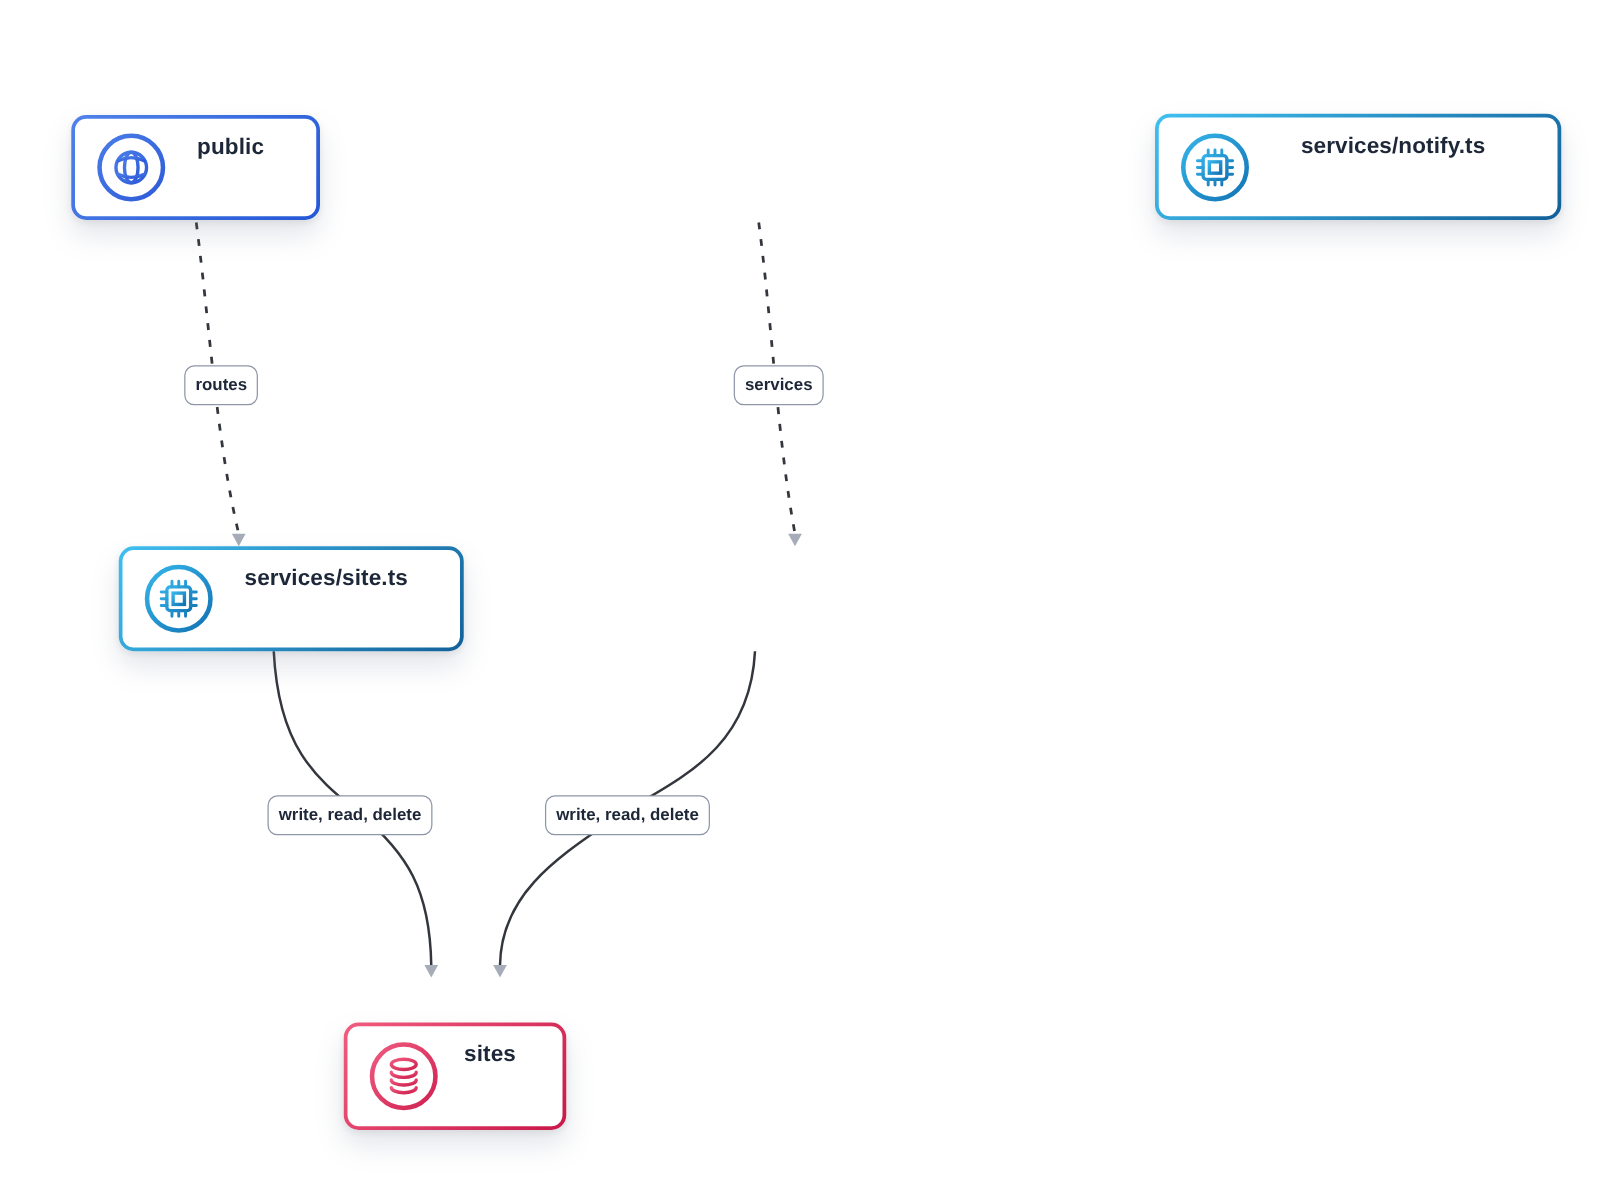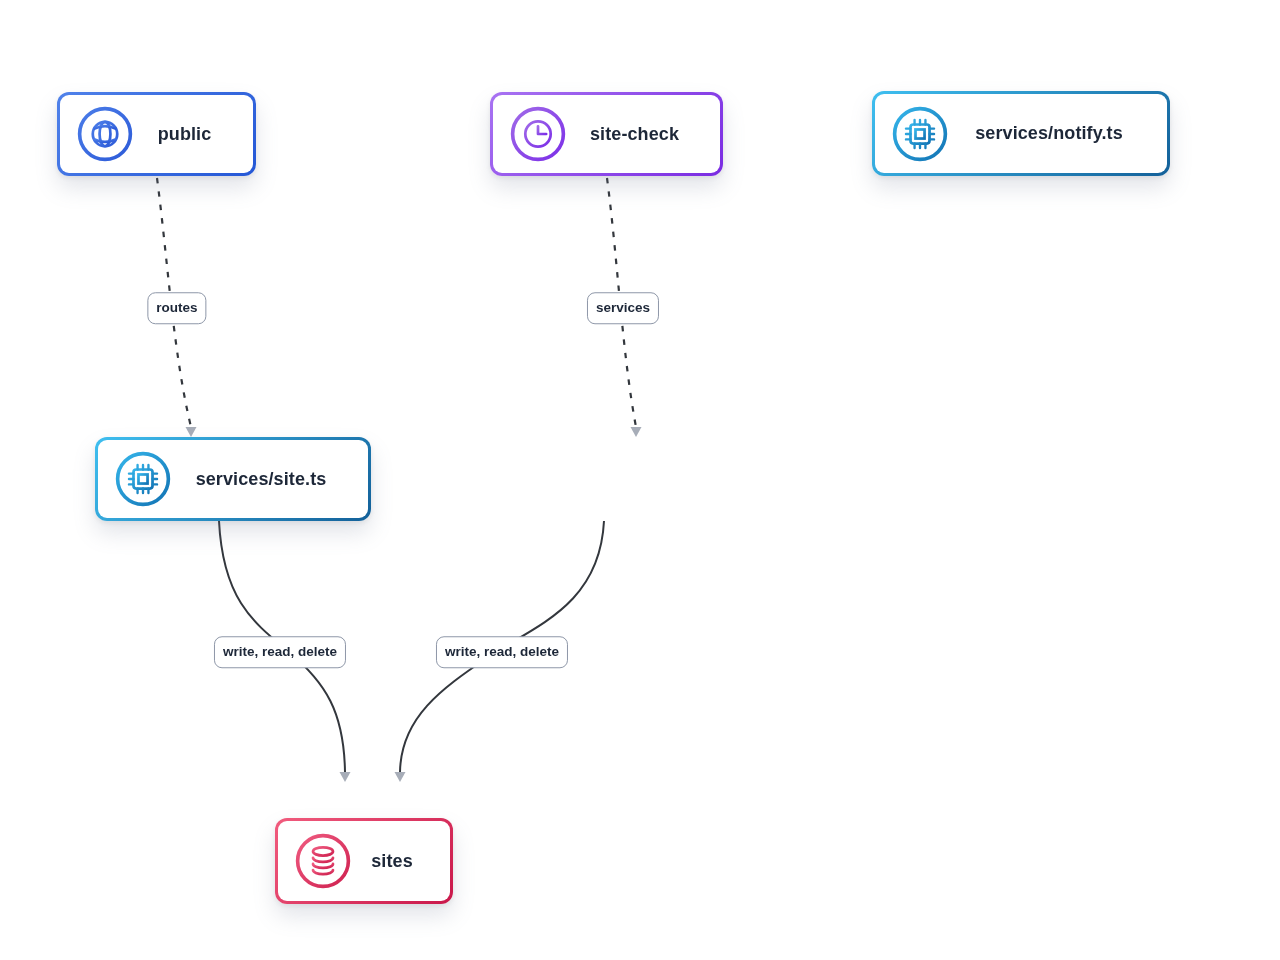--- a/index.html
+++ b/index.html
@@ -9,34 +9,34 @@
   }
   svg.edge-layer{position:absolute;left:0;top:0;z-index:1;}
   
   .node{
     position:absolute;z-index:2;padding:3px;border-radius:12px;
     box-shadow:0 12px 22px rgba(115,125,150,.20), 0 2px 5px rgba(0,0,0,.07);
     box-sizing:border-box;
   }
   .node-inner{
     background:#ffffff;border-radius:9px;width:100%;height:100%;
-    display:flex;align-items:center;box-sizing:border-box;padding:0 16px;
+    display:flex;box-sizing:border-box;padding:12px 16px;
   }
   .node-icon{flex:0 0 auto;display:flex;align-items:center;}
   .node-label{
     flex:1 1 auto;text-align:center;color:#1d2738;font-size:18px;font-weight:700;
     letter-spacing:.1px;padding:0 6px 0 4px;white-space:nowrap;
   }
   .grad-blue  {background:linear-gradient(135deg,#5082ea 0%,#2457d6 100%);}
   .grad-purple{background:linear-gradient(135deg,#a873f2 0%,#7a2be2 100%);}
   .grad-cyan  {background:linear-gradient(135deg,#3fbff0 0%,#136099 100%);}
   .grad-red   {background:linear-gradient(135deg,#f15c7e 0%,#c9174a 100%);}
   #node-public    {left:57px;  top:92px;  width:199px; height:84px;}
   #node-site-check{left:490px; top:92px;  width:233px; height:84px;}
-  #node-notify    {left:872px; top:91px;  width:298px; height:85px;}
+  #node-notify    {left:924px; top:91px;  width:325px; height:85px;}
   #node-site      {left:59px;  top:437px; width:276px; height:84px;margin-left:36px;}
   #node-check     {left:491px; top:437px; width:297px; height:84px;}
   #node-sites     {left:275px; top:782px; width:178px; height:86px;margin-top:36px;}
   
   .edge-label{
     position:absolute;z-index:3;transform:translate(-50%,-50%);
     background:#ffffff;border:1.5px solid #8e97a8;border-radius:8px;
     padding:8px 8px;font-size:13.5px;font-weight:600;color:#1d2738;
     white-space:nowrap;line-height:1;
   }
@@ -81,40 +81,20 @@
             <ellipse cx="32" cy="32" rx="6" ry="13.5" stroke-width="3"></ellipse>
             <path d="M20.5,26 q11.5,-5.5 23,0" stroke-width="3"></path>
             <path d="M20.5,38 q11.5,5.5 23,0" stroke-width="3"></path>
           </g>
         </svg>
       </span>
       <span class="node-label">public</span>
     </div>
   </div>
 
-  <div class="node grad-purple" id="node-site-check">
-    <div class="node-inner">
-      <span class="node-icon">
-        <svg width="58" height="58" viewBox="0 0 64 64">
-          <defs>
-              <linearGradient id="gp" x1="0" y1="0" x2="1" y2="1">
-            <stop offset="0" stop-color="#A06AE8"></stop>
-                <stop offset="1" stop-color="#7C2FE8"></stop>
-          </linearGradient>
-            </defs>
-          <g fill="none" stroke="url(#gp)" stroke-linecap="round" stroke-linejoin="round">
-            <circle cx="32" cy="32" r="28" stroke-width="4"></circle>
-            <circle cx="32" cy="32" r="14" stroke-width="3"></circle>
-            <path d="M32,23.5 V32 H41" stroke-width="3"></path>
-          </g>
-        </svg>
-      </span>
-      <span class="node-label">site-check</span>
-    </div>
-  </div>
 
   <div class="node grad-cyan" id="node-notify">
     <div class="node-inner">
       <span class="node-icon">
         <svg width="58" height="58" viewBox="0 0 64 64">
           <defs>
               <linearGradient id="gc1" x1="0" y1="0" x2="1" y2="1">
             <stop offset="0" stop-color="#35B5EA"></stop>
                 <stop offset="1" stop-color="#1273B4"></stop>
           </linearGradient>

